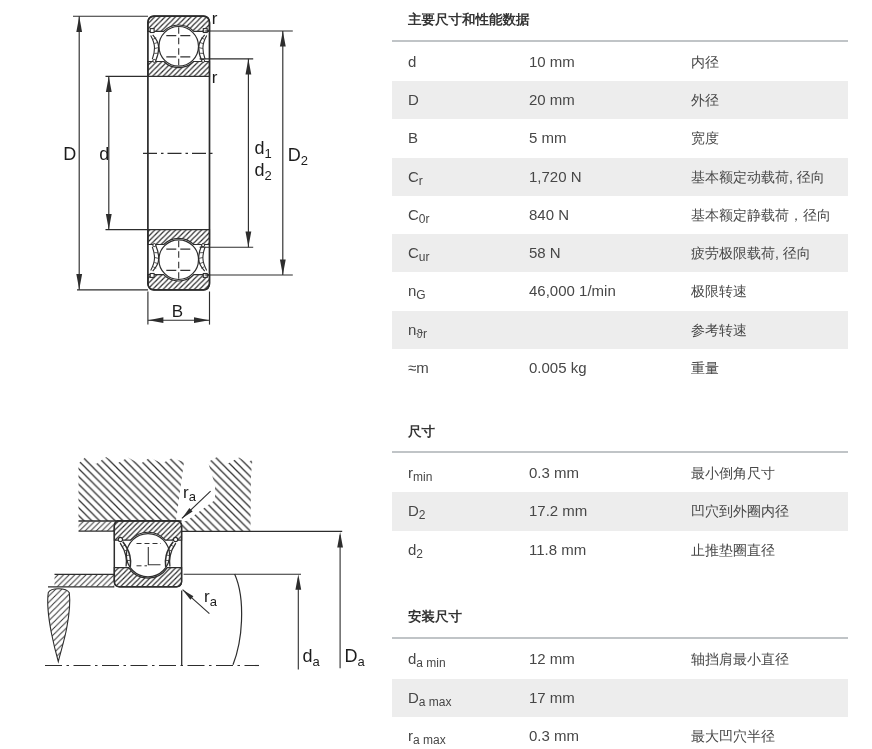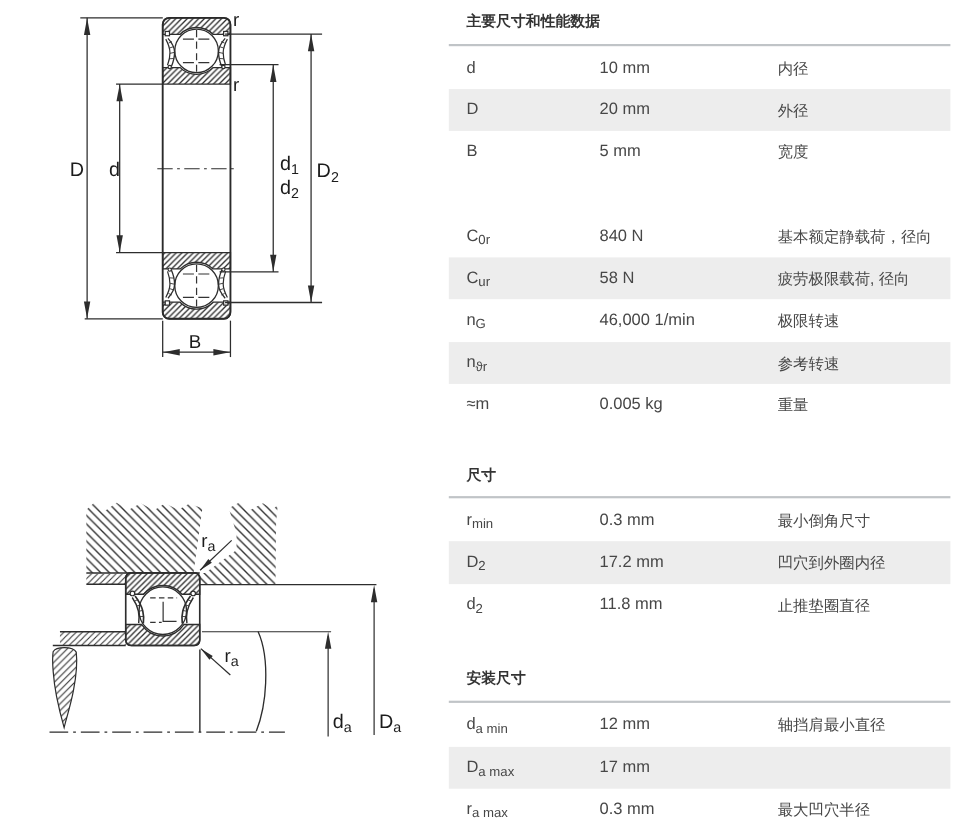--- a/index.html
+++ b/index.html
@@ -1,18 +1,18 @@
 <!DOCTYPE html>
 <html><head>
 <meta charset="utf-8">
 <style>
 html,body{margin:0;padding:0;background:#fff;}
 body{font-family:"Liberation Sans",sans-serif;width:872px;height:749px;overflow:hidden;}
 #wrap{position:relative;width:872px;height:749px;background:#fff;}
-#tbl{position:absolute;left:408px;top:0;width:456px;height:544px;font-size:15px;color:#474747;}
+#tbl{position:absolute;left:392px;top:0;width:456px;height:544px;font-size:15px;color:#474747;}
 .ttl{position:absolute;left:16px;font-weight:bold;color:#333;font-size:13.5px;line-height:16px;white-space:nowrap;}
 .hr{position:absolute;left:0;width:456px;height:2px;background:#c0c4c7;}
 .row{position:absolute;left:0;width:456px;height:38.3px;line-height:38.3px;}
 .row.g{background:#ededed;}
 .row span{position:absolute;top:0;white-space:nowrap;line-height:38.3px;}
 .c1{left:16px;}
 .c2{left:137px;}
 .c3{left:299px;color:#484848;font-size:14px;}
 sub{font-size:12px;vertical-align:baseline;position:relative;top:3px;line-height:0;}
 svg text{font-family:"Liberation Sans",sans-serif;fill:#1c1c1c;}
@@ -190,20 +190,25 @@
 <div class="row g" style="top:80.9px">
         <span class="c1">D</span>
         <span class="c2">20 mm</span>
         <span class="c3">外径</span>
       </div>
 <div class="row" style="top:119.2px">
         <span class="c1">B</span>
         <span class="c2">5 mm</span>
         <span class="c3">宽度</span>
       </div>
+<div class="row g" style="top:157.5px">
+        <span class="c1">C<sub>r</sub></span>
+        <span class="c2">1,720 N</span>
+        <span class="c3">基本额定动载荷, 径向</span>
+      </div>
 <div class="row" style="top:195.8px">
         <span class="c1">C<sub>0r</sub></span>
         <span class="c2">840 N</span>
         <span class="c3">基本额定静载荷，径向</span>
       </div>
 <div class="row g" style="top:234.1px">
         <span class="c1">C<sub>ur</sub></span>
         <span class="c2">58 N</span>
         <span class="c3">疲劳极限载荷, 径向</span>
       </div>

